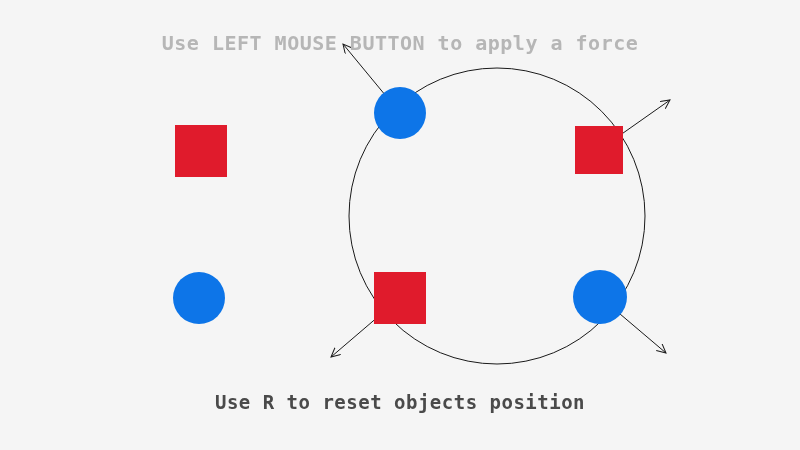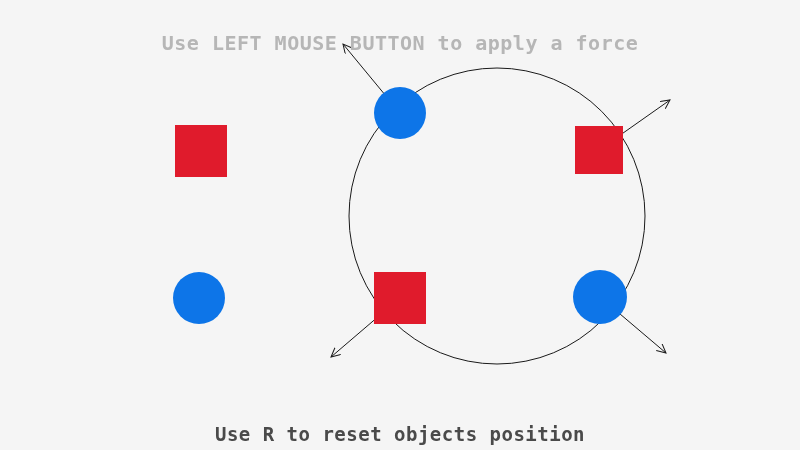--- a/index.html
+++ b/index.html
@@ -37,21 +37,20 @@
     top: 31px;
     font-size: 20px;
     letter-spacing: 0.5px;
     color: #b6b6b6;
   }
   .caption.footer {
     top: 391px;
     font-size: 19px;
     letter-spacing: 0.5px;
     color: #4a4a4a;
-    margin-top: 32px;
   }
 </style>
 </head>
 <body>
 
 <div class="stage">
   <svg class="canvas" width="800" height="450" viewBox="0 0 800 450" xmlns="http://www.w3.org/2000/svg">
     <defs>
       <marker id="arrowhead" markerWidth="14" markerHeight="14" refX="9" refY="4.5" orient="auto" markerUnits="userSpaceOnUse">
         <path d="M0,0 L9,4.5 L0,9" fill="none" stroke="#1a1a1a" stroke-width="1"></path>

